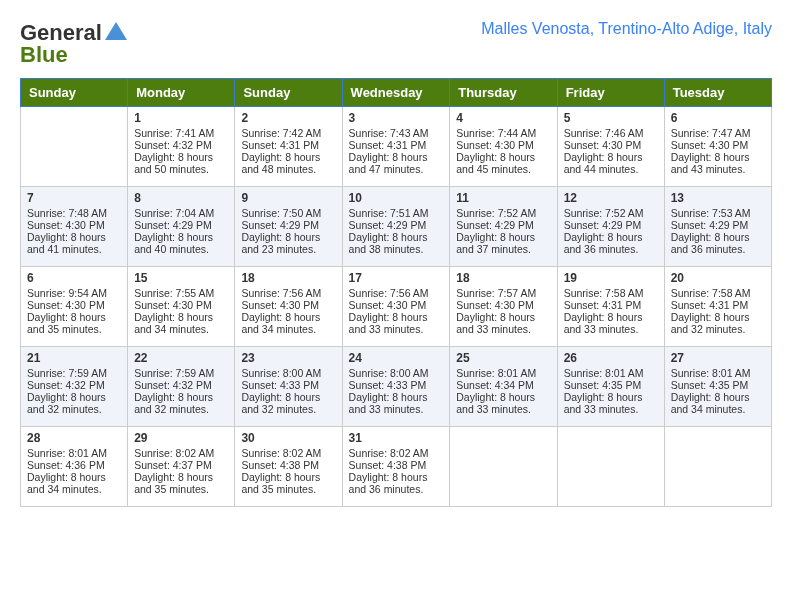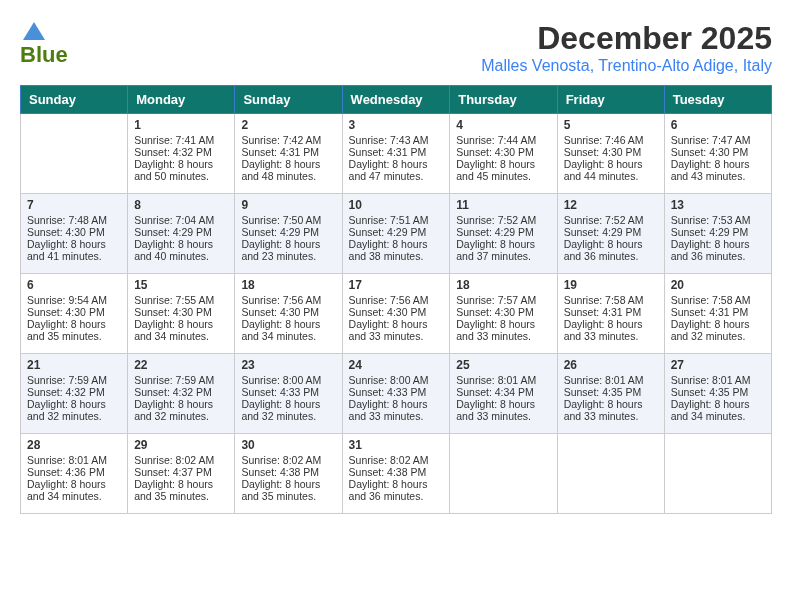--- a/index.html
+++ b/index.html
@@ -32,21 +32,21 @@
       font-size: 16px;
       color: #3b82f6;
       font-weight: normal;
     }
     table {
       width: 100%;
       border-collapse: collapse;
       border: 1px solid #ccc;
     }
     th {
-      background-color: #0f766e;
+      background-color: #4d7c0f;
       color: #fff;
       text-align: left;
       padding: 6px 8px;
       font-size: 13px;
       border: 1px solid #3a7bc8;
     }
     td {
       border: 1px solid #ccc;
       vertical-align: top;
       padding: 4px 6px;
@@ -71,29 +71,29 @@
       background-color: #ffffff;
     }
   </style>
 </head>
 <body>
 
 <div class="header">
   <div class="logo">
     <div>
       <div style="display:flex;align-items:center;">
+        <span style="font-size:22px;font-weight:bold;color:#333;line-height:1.1;">General</span>
         <svg width="26" height="26" viewBox="0 0 26 26" style="margin:0 1px;">
           <polygon points="13,2 24,20 2,20" fill="#4a90d9"></polygon>
         </svg>
       </div>
       <div style="font-size:22px;font-weight:bold;color:#4d7c0f;margin-top:-4px;">Blue</div>
     </div>
   </div>
   <div class="title-block">
-    <div class="month-title">December 2025</div>
     <div class="location-title">Malles Venosta, Trentino-Alto Adige, Italy</div>
   </div>
 </div>
 
 <table>
   <thead>
     <tr id="header-row">
         <th>Sunday</th>
         <th>Monday</th>
         <th>Sunday</th>

